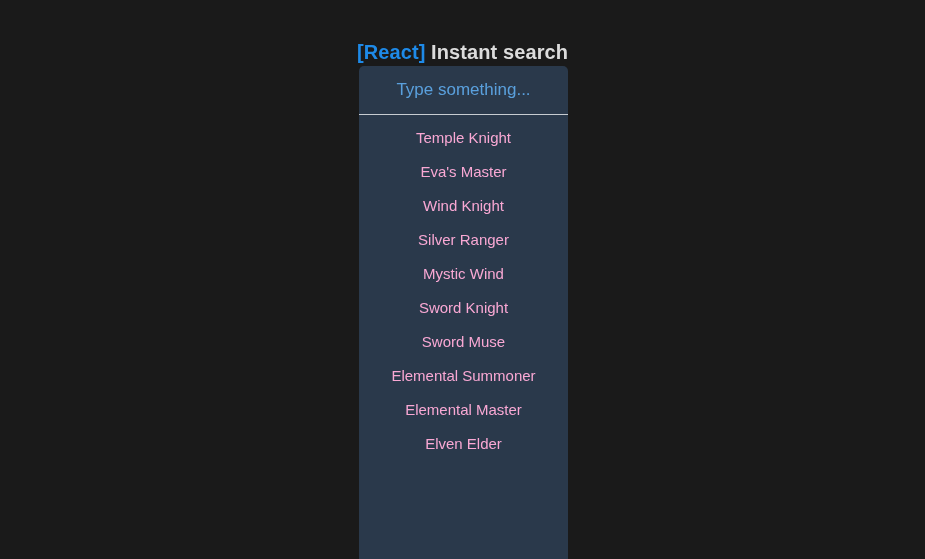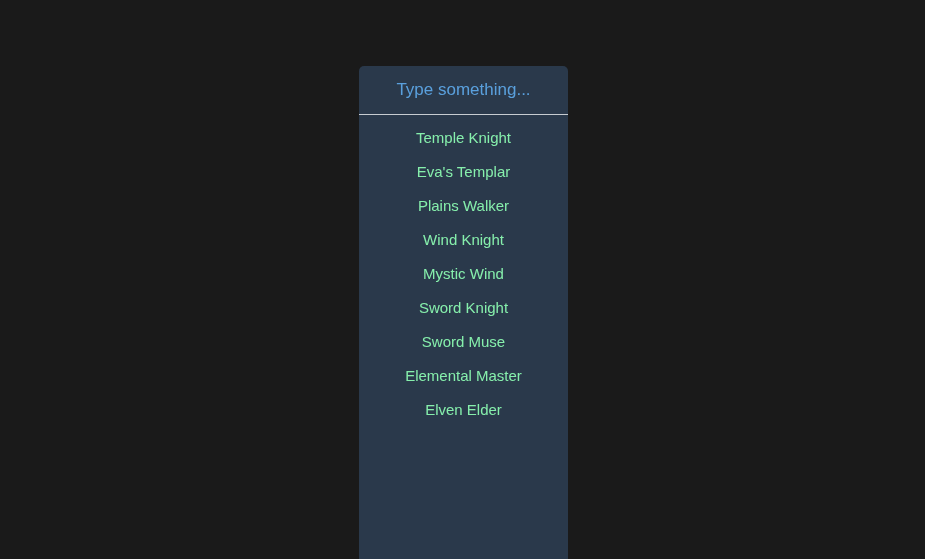--- a/index.html
+++ b/index.html
@@ -87,48 +87,50 @@
     list-style: none;
     margin: 0;
     padding: 6px 0 0 0;
     overflow: hidden;
   }
   .result-item {
     height: 34px;
     line-height: 34px;
     text-align: center;
     font-size: 15px;
-    color: #86efac;
+    color: #f9a8d4;
     white-space: nowrap;
     overflow: hidden;
     text-overflow: ellipsis;
     padding: 0 6px;
     cursor: pointer;
   }
 </style>
 </head>
 <body>
 
 <div id="app">
 
+  <h1 class="page-title"><span class="tag">[React]</span><span> Instant search</span></h1>
 
   <div class="search-panel">
 
     <div class="search-input-wrap">
       <input class="search-input" type="text" placeholder="Type something..." value="" style="">
     </div>
 
     <ul class="results-list">
 
     <li class="result-item">Temple Knight</li>
-        <li class="result-item">Eva's Templar</li>
-        <li class="result-item">Plains Walker</li>
+        <li class="result-item">Eva's Master</li>
         <li class="result-item">Wind Knight</li>
+        <li class="result-item">Silver Ranger</li>
         <li class="result-item">Mystic Wind</li>
         <li class="result-item">Sword Knight</li>
         <li class="result-item">Sword Muse</li>
+        <li class="result-item">Elemental Summoner</li>
         <li class="result-item">Elemental Master</li>
         <li class="result-item">Elven Elder</li>
       </ul>
 
   </div>
 
 </div>
 
 </body></html>

